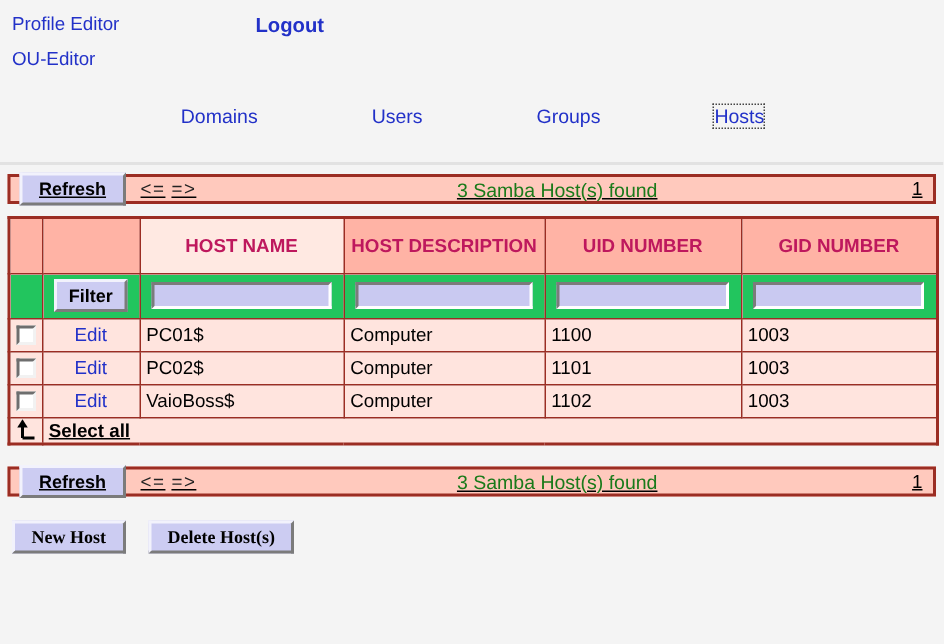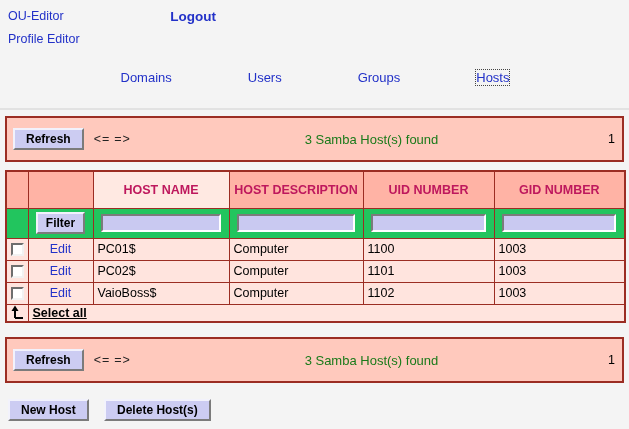--- a/index.html
+++ b/index.html
@@ -38,23 +38,24 @@
   .tabs a { font-size:13px; }
   .tabs a.active { outline:1px dotted #444; }
 
   hr.divider { border:none; height:2px; background:#e2e2e2; margin:23px 0 0 0; }
 
   
   .bar {
     margin:6px 5px 0 5px;
     border:2px solid #9b2d23;
     background:#ffc9bd;
-    height:46px;
+    height:20px;
     display:flex; align-items:center;
     padding:0 7px 0 6px;
+    text-decoration:underline;
   }
   .bar .arrows { margin-left:10px; color:#222; font-size:12.5px; letter-spacing:1px; }
   .bar .arrows span { margin-right:4px; }
   .bar .status { flex:1; text-align:center; color:#1a7a1a; font-size:13px; }
   .bar .page-num { color:#000; font-size:12.5px; }
 
   .btn {
     font-family:inherit; font-size:12px; font-weight:bold; color:#000;
     background:#ccccf2;
     border:2px solid; border-color:#f2f2fc #7b7b7b #7b7b7b #f2f2fc;
@@ -80,30 +81,30 @@
   input.cb {
     appearance:none; -webkit-appearance:none;
     width:13px; height:13px; margin:0;
     background:#fff;
     border:2px solid; border-color:#6e6e6e #f2f2f2 #f2f2f2 #6e6e6e;
     vertical-align:middle; cursor:pointer;
   }
   .arrow-ico { display:block; margin:0 auto; }
 
   
-  .actions { margin:16px 0 0 8px; }
+  .actions { margin:16px 0 0 8px;font-family:Liberation Serif, serif; }
   .actions .btn { margin-right:12px; }
 </style>
 </head>
 <body>
 
 <div class="topbar">
   <div class="left-links">
+    <a>Profile Editor</a>
     <a>OU-Editor</a>
-    <a>Profile Editor</a>
   </div>
   <div class="logout-wrap">
     <a>Logout</a>
   </div>
 </div>
 
 <div class="tabs">
   <a>Domains</a>
   <a>Users</a>
   <a>Groups</a>

